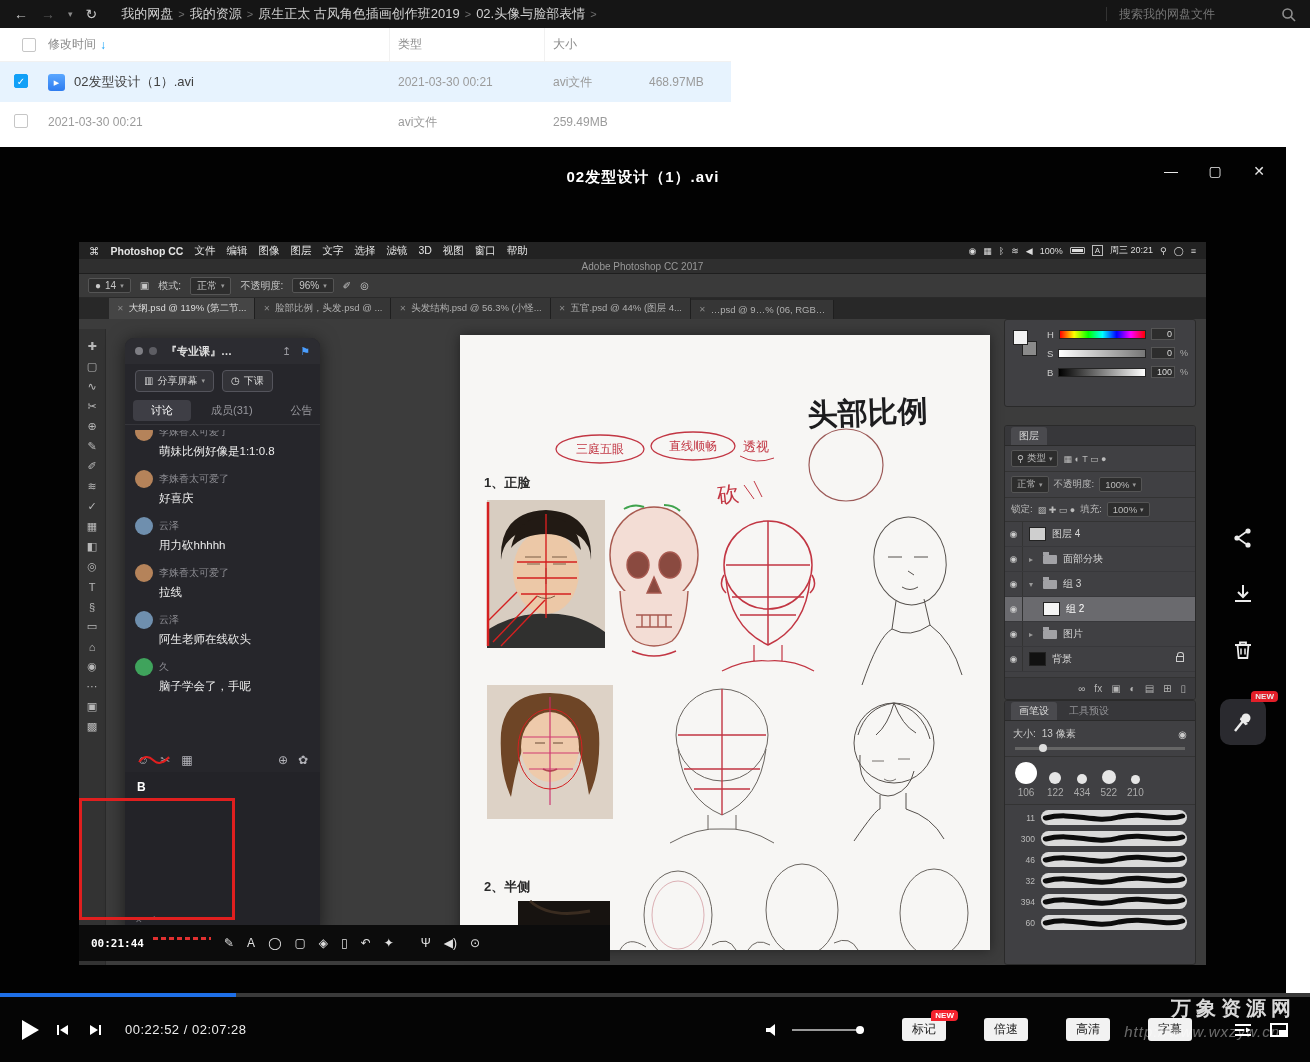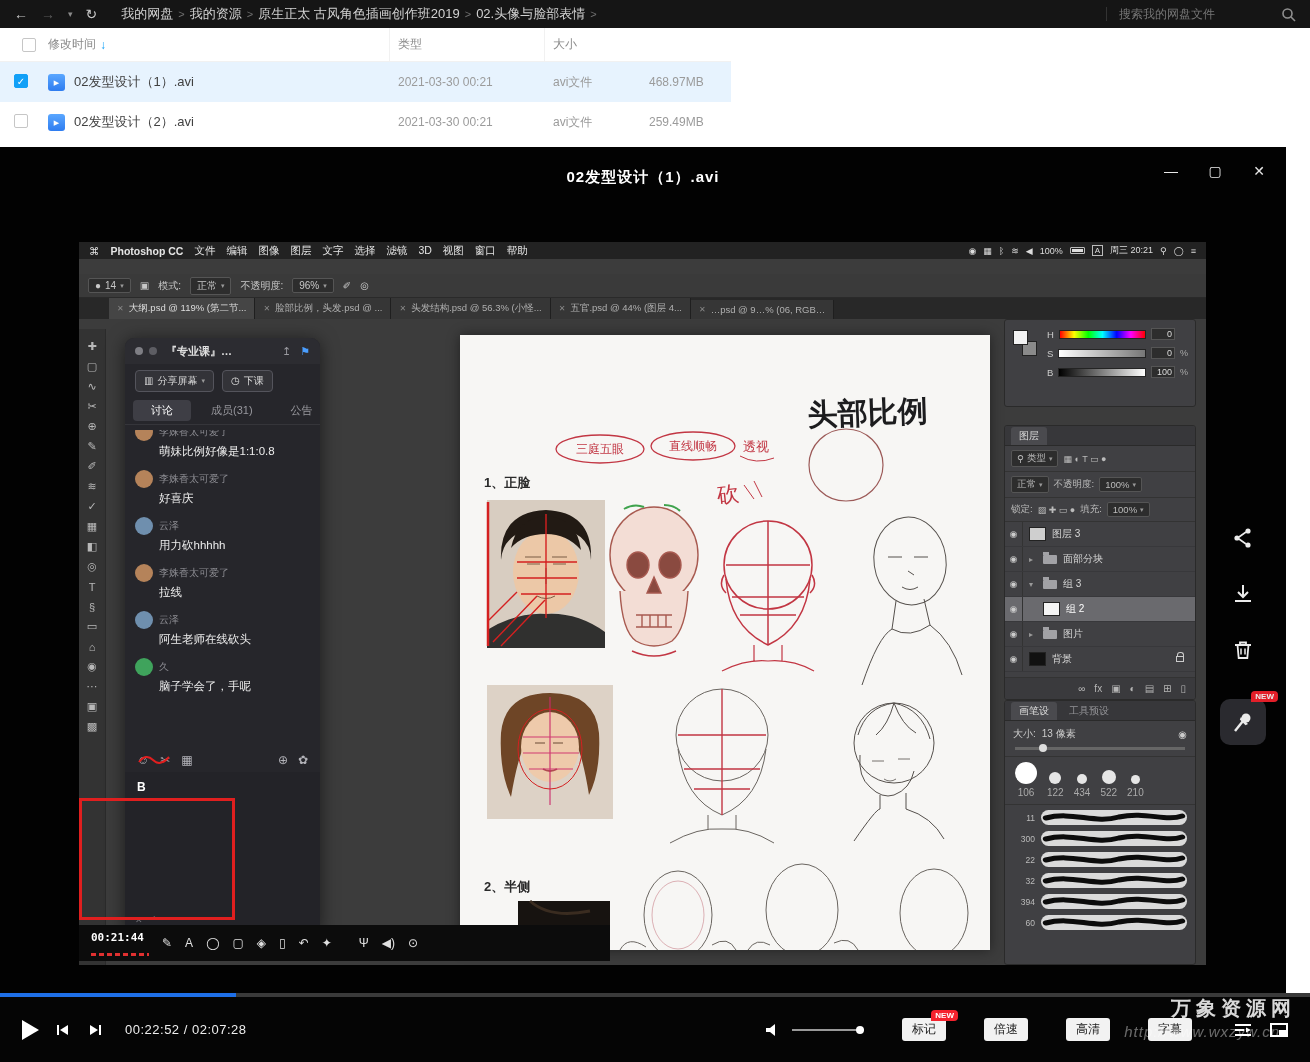--- a/index.html
+++ b/index.html
@@ -152,21 +152,21 @@
 .bd:nth-of-type(5) i{width:9px;height:9px}
 .bd b{font-size:10px;color:#aaa;font-weight:normal}
 .bstrokes{padding:5px 8px 0}
 .bs{display:flex;align-items:center;gap:6px;margin-bottom:6px;cursor:pointer}
 .bs b{width:22px;font-size:8.5px;color:#bbb;text-align:right;font-weight:normal;flex:none}
 .bs .prev{flex:1;height:15px;background:#dadada;border-radius:8px;overflow:hidden}
 .prev svg{width:100%;height:100%;display:block}
 
 
 .recorder{position:absolute;left:0;top:606px;width:531px;height:36px;background:#0c0c0c;display:flex;align-items:center;gap:13px;padding:0 12px;z-index:30}
-.rtimewrap{display:flex;flex-direction:column;gap:9px}
+.rtimewrap{display:flex;flex-direction:row;gap:9px}
 .rtime{color:#fff;font-size:11px;font-weight:bold;font-family:"DejaVu Sans Mono",monospace}
 .rdots{width:58px;height:3px;background:repeating-linear-gradient(90deg,#e03030 0 5px,transparent 5px 8px)}
 .rtool{color:#e0e0e0;font-size:12px;cursor:pointer}
 .rgrp{margin-left:14px;display:flex;gap:13px}
 
 
 .scov{position:absolute;left:278px;top:35px;width:584px;height:110px;background:rgba(16,16,16,.88);border-radius:10px;z-index:40;box-shadow:0 4px 20px rgba(0,0,0,.4)}
 .scov .ot{position:absolute;color:#eee;font-size:12px;white-space:nowrap}
 .t1{left:112px;top:18px}.t2{left:112px;top:48px}.t3{left:512px;top:20px}.t4{left:484px;top:48px}
 .csvg{position:absolute}
@@ -247,24 +247,20 @@
       <div class="fname">
           <span class="ficon"></span>
           <span>02发型设计（1）.avi</span>
         </div>
       <div class="cell-meta">2021-03-30 00:21</div>
       <div class="cell-meta">avi文件</div>
       <div class="cell-meta">468.97MB</div>
     </div>
     <div class="fr">
       <div><span class="cb"></span></div>
-      <div class="fname">
-          <span class="ficon"></span>
-          <span>02发型设计（2）.avi</span>
-        </div>
       <div class="cell-meta">2021-03-30 00:21</div>
       <div class="cell-meta">avi文件</div>
       <div class="cell-meta">259.49MB</div>
     </div>
   </div>
 
   <div class="player">
     <div class="ptitle">02发型设计（1）.avi</div>
     <div class="wctrls">
       <span class="wc">—</span>
@@ -298,20 +294,21 @@
           <span>◀</span>
           <span>100%</span>
           <span class="batt"></span>
           <span class="abox">A</span>
           <span>周三 20:21</span>
           <span>⚲</span>
           <span>◯</span>
           <span>≡</span>
         </div>
       </div>
+      <div class="apptitle">Adobe Photoshop CC 2017</div>
       <div class="optbar">
         <span class="obox">
             <span>●</span>
             <span>14</span>
             <span class="ocaret">▾</span>
           </span>
         <span>▣</span>
         <span>模式:</span>
         <span class="obox">
             <span>正常</span>
@@ -632,21 +629,21 @@
               <span class="lmini">▨ ✚ ▭ ●</span>
               <span>填充:</span>
               <span class="lfbox">
                   <span>100%</span>
                   <span class="ocaret">▾</span>
                 </span>
             </div>
             <div class="litem">
                 <span class="leye">◉</span>
                 <span class="lthumb"></span>
-                <span>图层 3</span>
+                <span>图层 4</span>
               </div>
             <div class="litem">
                 <span class="leye">◉</span>
                 <span class="larrow">▸</span>
                 <span class="folder"></span>
                 <span>面部分块</span>
               </div>
             <div class="litem">
                 <span class="leye">◉</span>
                 <span class="larrow">▾</span>
@@ -732,21 +729,21 @@
                 <div class="bs">
                   <b>300</b>
                   <span class="prev">
                     <svg viewBox="0 0 120 15" preserveAspectRatio="none">
                       <path d="M4,8 C26,1 44,14 64,7 C86,1 102,12 116,6" stroke="#0c0c0c" stroke-width="5" fill="none" stroke-linecap="round"></path>
                     </svg>
                   </span>
                 </div>
 
                 <div class="bs">
-                  <b>22</b>
+                  <b>46</b>
                   <span class="prev">
                     <svg viewBox="0 0 120 15" preserveAspectRatio="none">
                       <path d="M4,8 C26,1 44,14 64,7 C86,1 102,12 116,6" stroke="#0c0c0c" stroke-width="5" fill="none" stroke-linecap="round"></path>
                     </svg>
                   </span>
                 </div>
 
                 <div class="bs">
                   <b>32</b>
                   <span class="prev">

